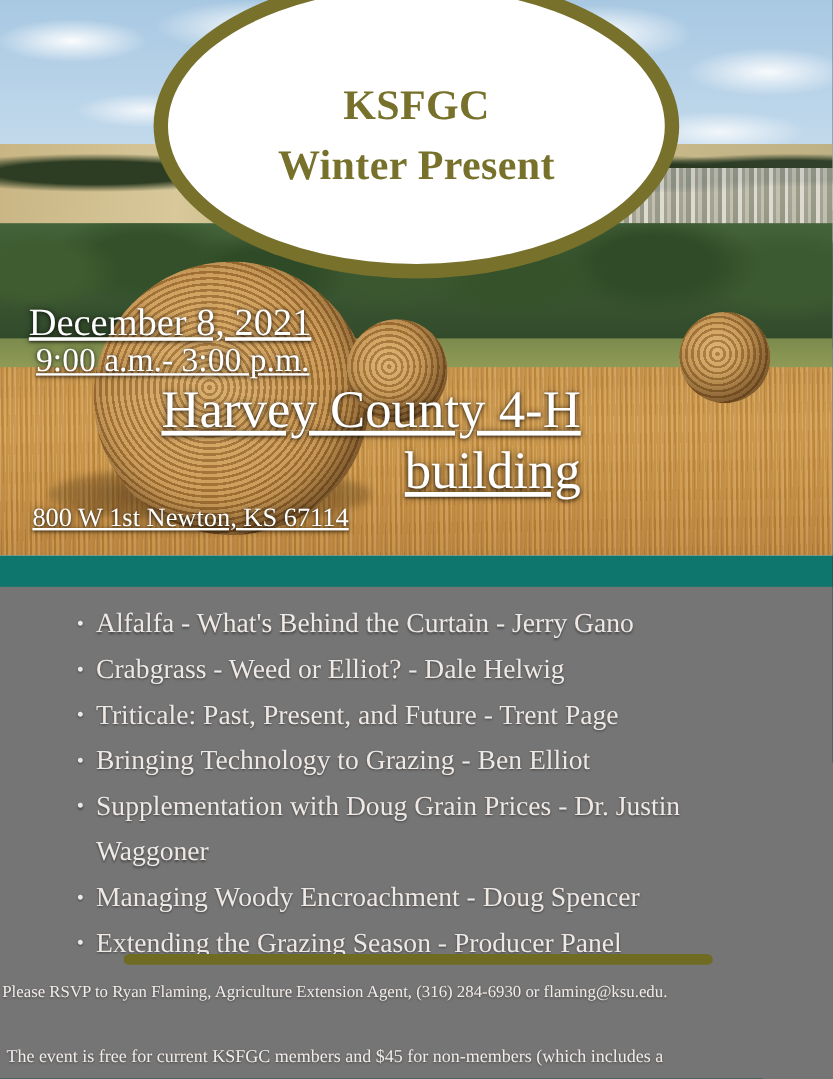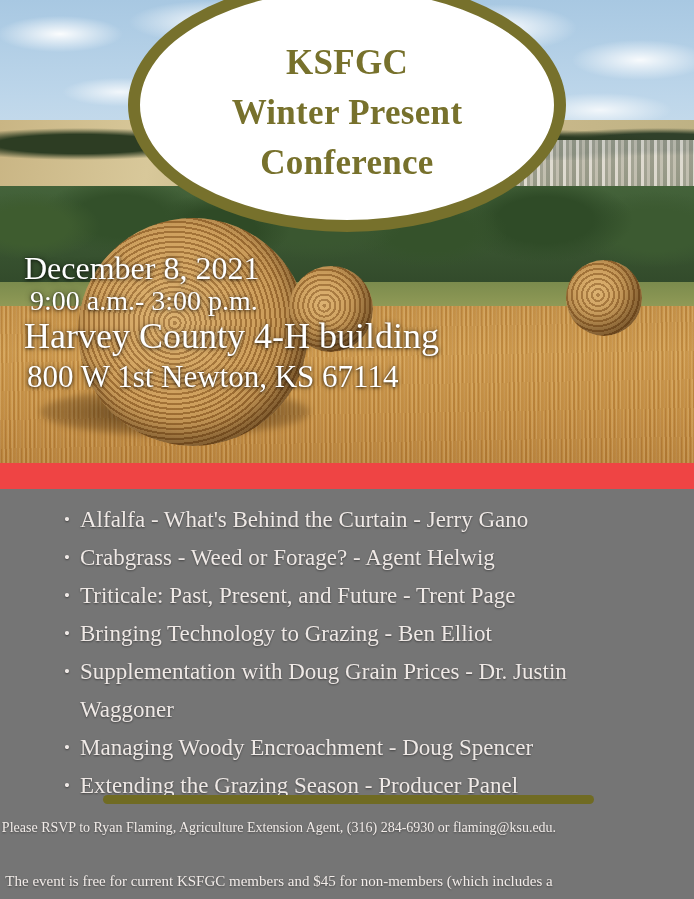--- a/index.html
+++ b/index.html
@@ -7,21 +7,21 @@
     margin: 0;
     padding: 0;
     background: #2b2b2b;
   }
   #flyer {
     position: relative;
     width: 694px;
     height: 899px;
     overflow: hidden;
     font-family: "Liberation Serif", "DejaVu Serif", serif;
-    background: #ef4444;
+    background: #0f766e;
   }
 
   
   .photo {
     position: absolute;
     left: 0; top: 0;
     width: 694px;
     height: 463px;
     overflow: hidden;
     background: #8fb6d8;
@@ -150,25 +150,26 @@
     white-space: nowrap;
   }
 
   
   .details {
     position: absolute;
     left: 24px; top: 252px;
     width: 460px;
     color: #ffffff;
     text-shadow: 0 1px 3px rgba(0,0,0,.65), 0 0 6px rgba(0,0,0,.45);
+    text-decoration: underline;
   }
   .det-1 { font-size: 32px; line-height: 1.03; }
   .det-2 { font-size: 28px; line-height: 1.12; padding-left: 6px; }
-  .det-3 { font-size: 36px; line-height: 1.16; }
-  .det-4 { font-size: 31px; line-height: 1.22; padding-left: 3px; }
+  .det-3 { font-size: 44px; line-height: 1.16; text-align: right; }
+  .det-4 { font-size: 22px; line-height: 1.22; padding-left: 3px; }
 
   
   .panel {
     position: absolute;
     left: 0; top: 489px;
     width: 694px; height: 436px;
     background: #757575;
   }
   .sessions {
     position: absolute;
@@ -226,34 +227,33 @@
     <div class="field"></div>
     <div class="field-shadow"></div>
     <div class="bale bale-big"></div>
     <div class="bale bale-mid"></div>
     <div class="bale bale-right"></div>
   </div>
 
   <div class="oval">
     <div class="oval-line">KSFGC</div>
     <div class="oval-line">Winter Present</div>
-    <div class="oval-line">Conference</div>
   </div>
 
   <div class="details">
     <div class="det-1">December 8, 2021</div>
     <div class="det-2">9:00 a.m.- 3:00 p.m.</div>
     <div class="det-3">Harvey County 4-H building</div>
     <div class="det-4">800 W 1st Newton, KS 67114</div>
   </div>
 
   <div class="panel">
     <ul class="sessions">
       <li>Alfalfa - What's Behind the Curtain - Jerry Gano</li>
-      <li>Crabgrass - Weed or Forage? - Agent Helwig</li>
+      <li>Crabgrass - Weed or Elliot? - Dale Helwig</li>
       <li>Triticale: Past, Present, and Future - Trent Page</li>
       <li>Bringing Technology to Grazing - Ben Elliot</li>
       <li>Supplementation with Doug Grain Prices - Dr. Justin Waggoner</li>
       <li>Managing Woody Encroachment - Doug Spencer</li>
       <li>Extending the Grazing Season - Producer Panel</li>
     </ul>
 
     <div class="divider"></div>
 
     <div class="footer">

